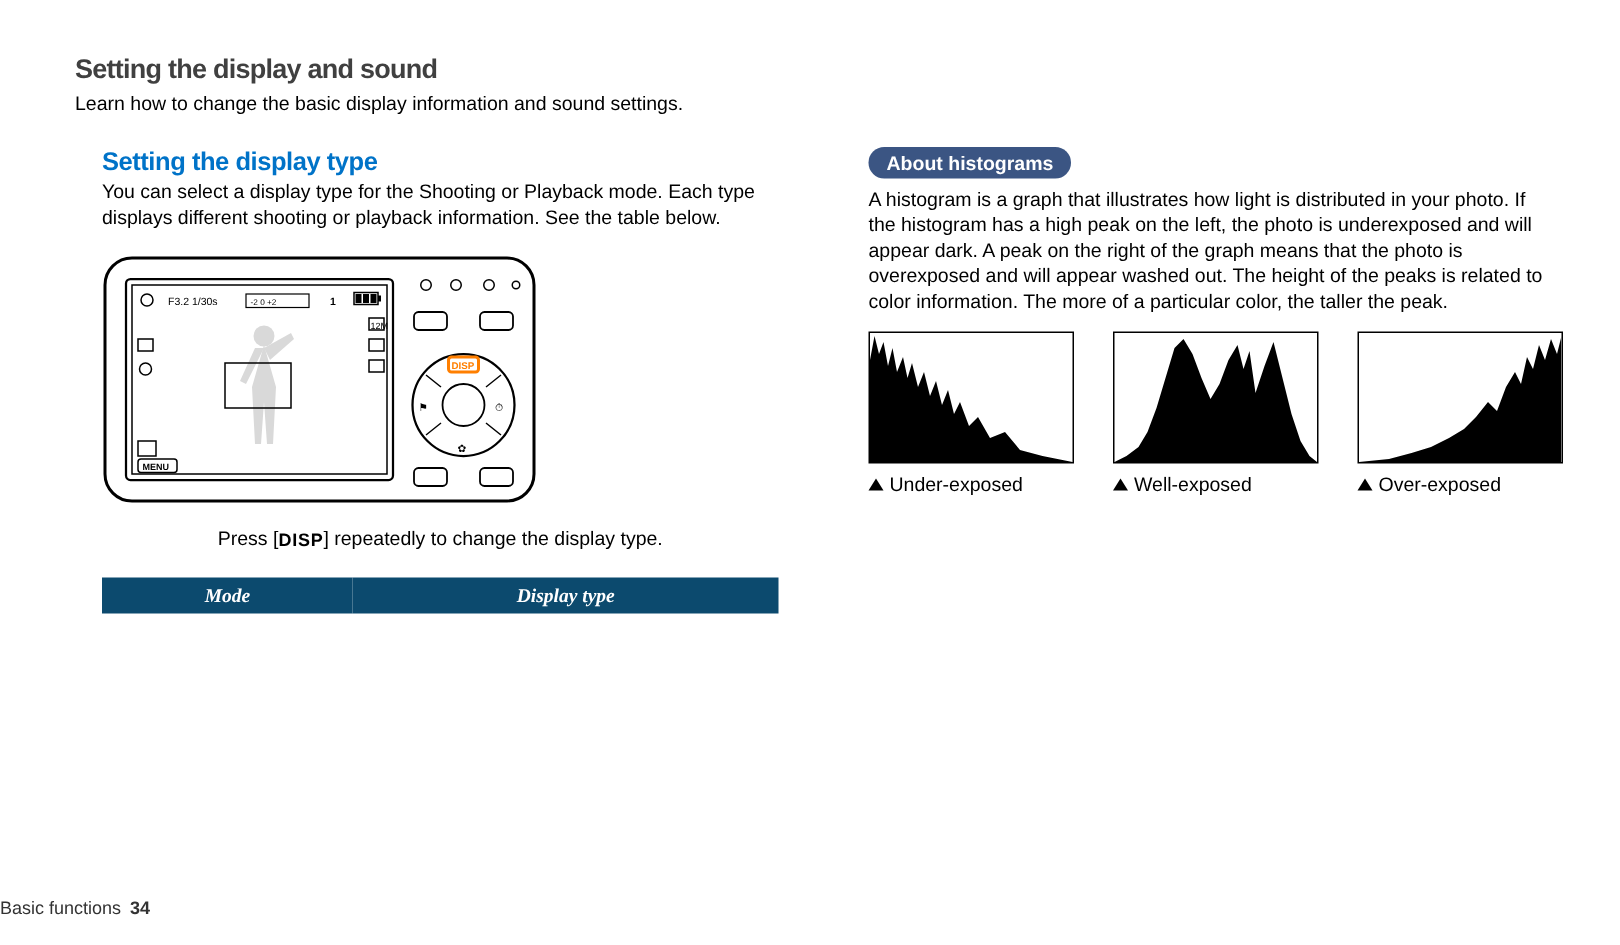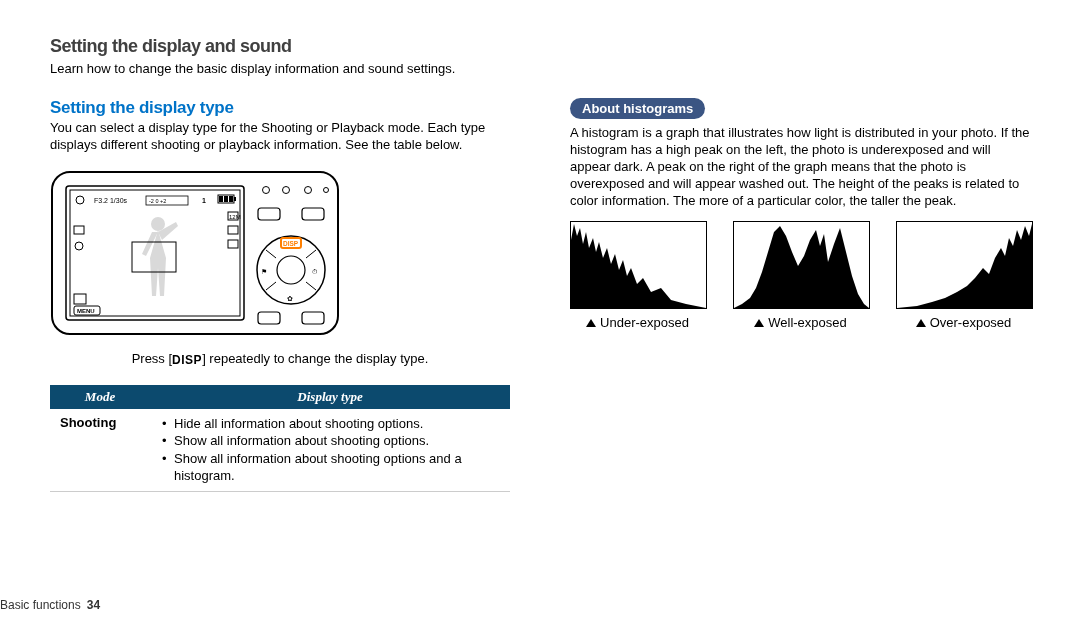--- a/index.html
+++ b/index.html
@@ -23,20 +23,21 @@
     margin: 0 0 4px 0;
     letter-spacing: -0.5px;
   }
   .intro {
     font-size: 13px;
     margin-bottom: 22px;
   }
   .columns {
     display: flex;
     gap: 60px;
+    margin-left: 18px;
   }
   .col {
     flex: 1;
     min-width: 0;
   }
   h2.sub {
     color: #0073c8;
     font-size: 17px;
     font-weight: bold;
     margin: 0 0 2px 0;
@@ -110,21 +111,20 @@
     font-weight: bold;
     font-size: 13px;
     padding: 3px 12px;
     border-radius: 12px;
     margin-bottom: 6px;
   }
   .histos {
     display: flex;
     gap: 28px;
     margin-top: 12px;
-    text-align: center;
   }
   .histo-block {
     width: 135px;
   }
   .histo-box {
     width: 135px;
     height: 86px;
     border: 1px solid #000;
     position: relative;
     overflow: hidden;
@@ -243,30 +243,20 @@
       </p>
 
       <table class="modes">
         <thead>
           <tr>
             <th>Mode</th>
             <th>Display type</th>
           </tr>
         </thead>
         <tbody>
-          <tr>
-            <td class="mode">Shooting</td>
-            <td>
-              <ul class="bullets">
-                <li>Hide all information about shooting options.</li>
-                <li>Show all information about shooting options.</li>
-                <li>Show all information about shooting options and a histogram.</li>
-              </ul>
-            </td>
-          </tr>
         </tbody>
       </table>
     </div>
 
     <div class="col">
       <div class="pill">About histograms</div>
       <p class="para">A histogram is a graph that illustrates how light is distributed in your photo. If the histogram has a high peak on the left, the photo is underexposed and will appear dark. A peak on the right of the graph means that the photo is overexposed and will appear washed out. The height of the peaks is related to color information. The more of a particular color, the taller the peak.</p>
 
       <div class="histos">
 

